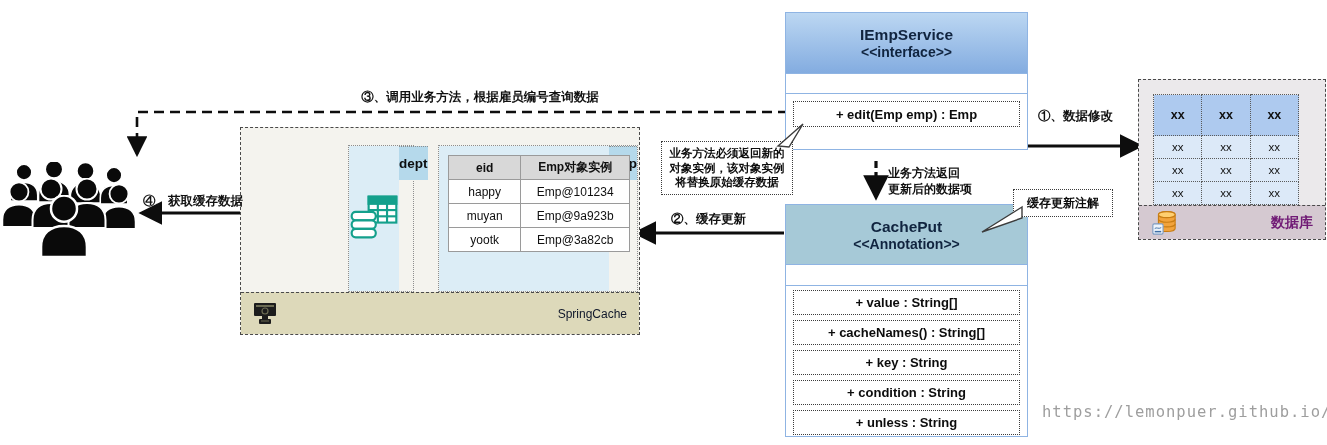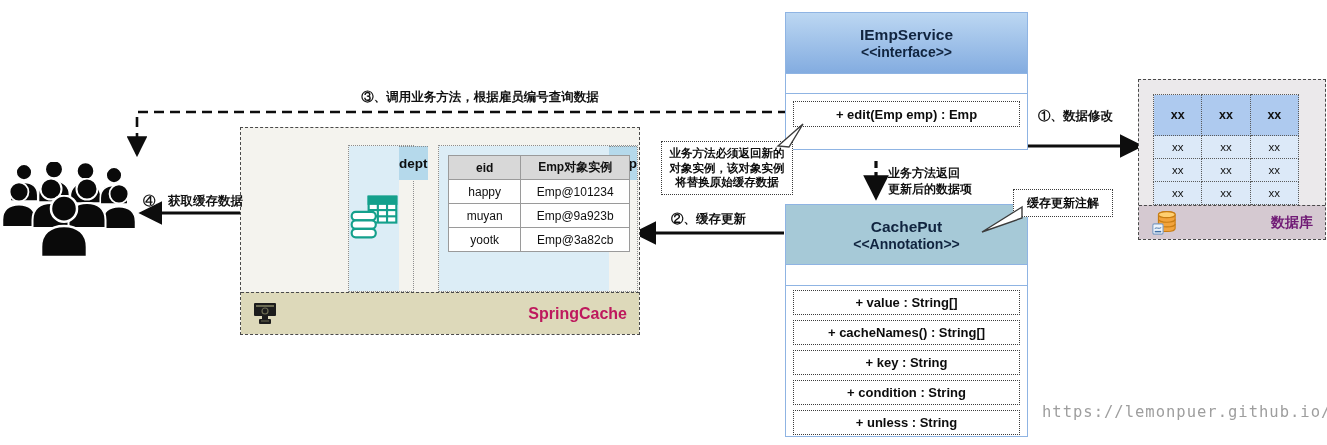--- a/index.html
+++ b/index.html
@@ -23,21 +23,21 @@
                       display:flex; align-items:center; justify-content:center;
                       font-weight:bold; font-size:13.5px; color:#0e0e0e; }
   .emp-body { background:#dcedf6; position:relative; }
   .emp-table { border-collapse:collapse; position:absolute; left:9px; top:9px; width:182px; background:#fff; }
   .emp-table th, .emp-table td { border:1px solid #9a9a9a; height:24px; text-align:center;
                                  font-size:12px; color:#101010; padding:0 2px; }
   .emp-table th { background:#d8d8d8; font-weight:bold; }
   .emp-table .col-eid { width:40%; }
   .sc-footer { position:absolute; left:0; right:0; bottom:0; height:42px; background:#ddd9ba;
                border-top:1.5px dashed #4a4a4a; display:flex; align-items:center; padding:0 12px; }
-  .sc-footer-title { margin-left:auto; font-weight:bold; font-size:16px; color:#be185d; }
+  .sc-footer-title { margin-left:auto; font-weight:normal; font-size:12px; color:#0f172a; }
 
   
   .uml-box { position:absolute; width:243px; background:#ffffff; border:1.5px solid #8fb4e3; z-index:2; }
   .uml-header { display:flex; flex-direction:column; align-items:center; justify-content:center;
                 font-weight:bold; color:#10243f; border-bottom:1.5px solid #8fb4e3; text-align:center; }
   .uml-header .uml-title { font-size:15.5px; }
   .uml-header .uml-stereotype { font-size:14px; }
   .iemp-header { height:61px; background:linear-gradient(#bcd7f2, #83ace0); }
   .cacheput-header { height:60px; background:#a6c9d7; }
   .uml-strip { height:20px; border-bottom:1.5px solid #8fb4e3; background:#fff; }

